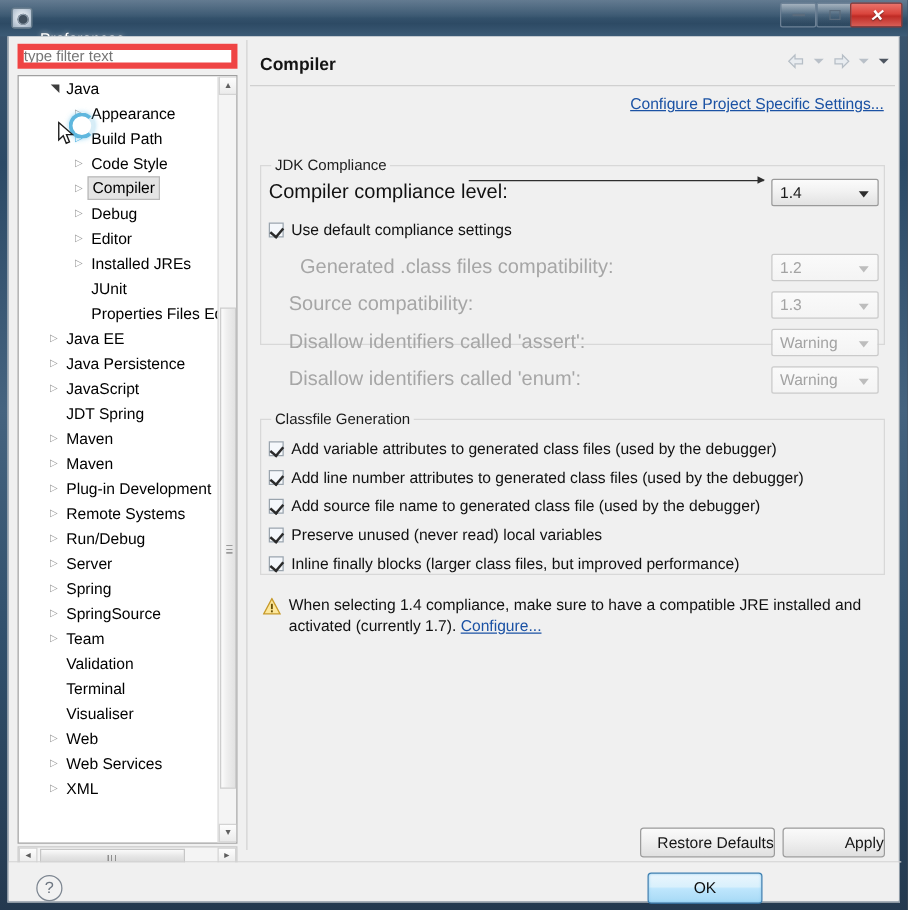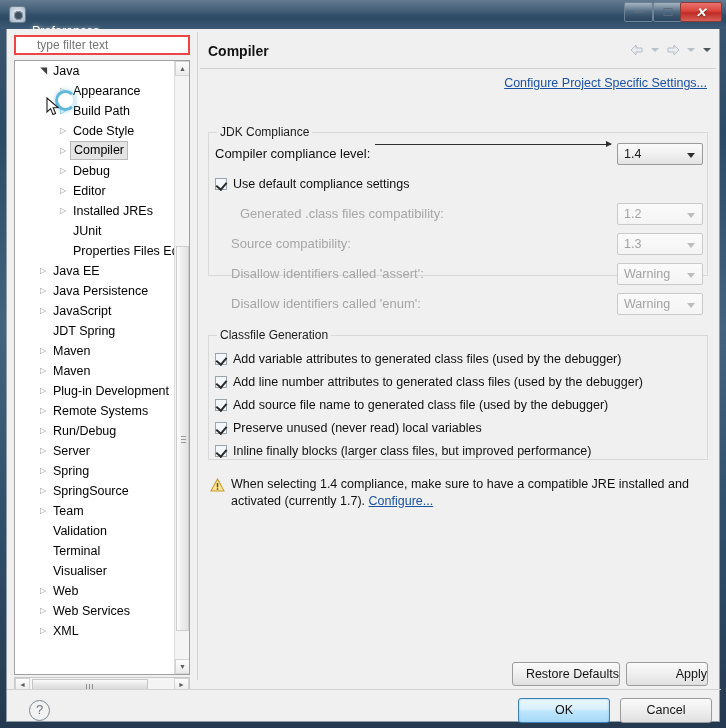--- a/index.html
+++ b/index.html
@@ -71,22 +71,22 @@
     border:1px solid #8f9ba6;
     border-top:none;
   }
 
   
   #left-col {
     position:absolute; left:3px; top:3px; width:184px; height:648px;
   }
   #filter-box {
     position:absolute; left:4px; top:3px; width:176px; height:20px;
-    border:2px solid #ef4444; background:#fff;
-    font-size:12px; color:#9a9a9a; padding:2px 21px;
+    border:5px solid #ef4444; background:#fff;
+    font-size:12px; color:#9a9a9a; padding:2px 0;
     font-family:"Liberation Sans",sans-serif;
   }
   #tree-panel {
     position:absolute; left:4px; top:28px; width:176px; height:615px;
     background:#ffffff; border:1px solid #a0a0a0;
     overflow:hidden;
   }
   #tree-list { position:absolute; left:16px; top:0; width:160px; }
   .trow {
     position:relative; height:20px; line-height:20px;
@@ -204,21 +204,21 @@
     background:transparent;
   }
   .group > .gtitle {
     position:absolute; left:8px; top:-8px;
     background:#f0f0f0; padding:0 3px;
     font-size:12px; color:#1c1c1c;
   }
   #grp-jdk  { left:10px; top:100px; width:500px; height:144px; }
   #grp-cls  { left:10px; top:303px; width:500px; height:125px; }
 
-  .frow { position:absolute; height:22px; line-height:22px; font-size:13px; color:#111; }
+  .frow { position:absolute; height:22px; line-height:22px; font-size:16px; color:#111; }
   .frow.dis { color:#a6a6a6; }
   .dashline {
     position:absolute; height:1px; background:#2e2e2e; top:11px;
   }
   .dashline::after{
     content:""; position:absolute; right:-1px; top:-3px;
     border-top:3.5px solid transparent; border-bottom:3.5px solid transparent;
     border-left:6px solid #2e2e2e;
   }
 
@@ -565,17 +565,16 @@
       </div>
 
       <div class="btn" id="btn-restore">Restore Defaults</div>
       <div class="btn" id="btn-apply">Apply</div>
     </div>
 
     <div id="bottom-rule"></div>
     <div id="bottombar">
       <div id="help-btn">?</div>
       <div id="btn-ok">OK</div>
-      <div id="btn-cancel">Cancel</div>
     </div>
 
   </div>
 </div>
 
 </body></html>

